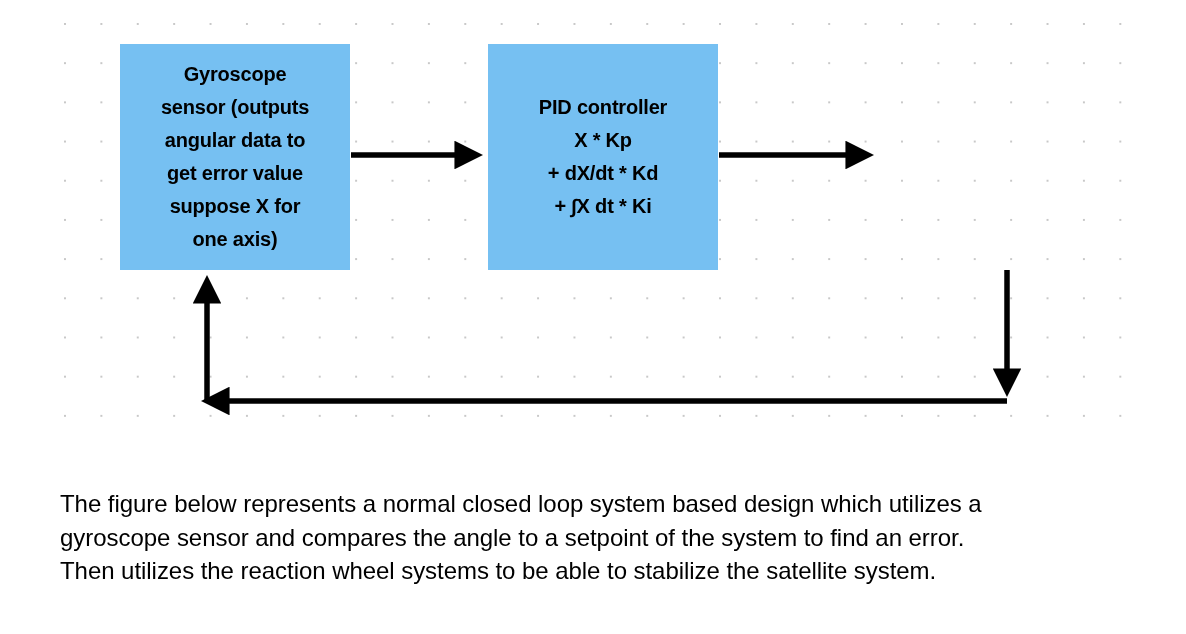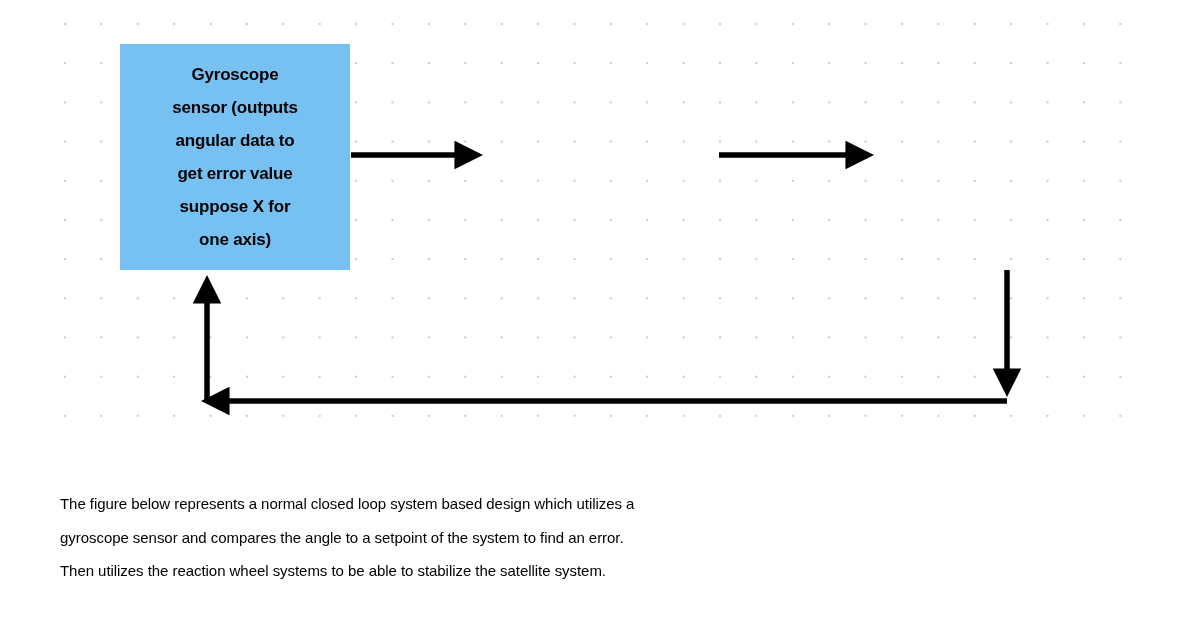--- a/index.html
+++ b/index.html
@@ -38,21 +38,21 @@
 
   
   .proc-box {
     position: absolute;
     background: #76c0f2;
     display: flex;
     align-items: center;
     justify-content: center;
     text-align: center;
     font-weight: bold;
-    font-size: 17px;
+    font-size: 20px;
     line-height: 33px;
     letter-spacing: -0.2px;
     color: #000000;
     white-space: pre-line;
     box-sizing: border-box;
     padding: 0 6px;
   }
   #box-gyroscope {
     left: 120px;
     top: 44px;
@@ -81,41 +81,45 @@
     height: 470px;
     pointer-events: none;
   }
 
   
   #caption {
     position: absolute;
     left: 60px;
     top: 487px;
     width: 1090px;
-    font-size: 15px;
+    font-size: 24px;
     line-height: 33.5px;
     color: #000000;
     white-space: pre-line;
     letter-spacing: -0.05px;
   }
 </style>
 </head>
 <body>
 
 <div id="diagram-canvas">
 
   <div id="grid-dots"></div>
 
   <div class="proc-box" id="box-gyroscope">Gyroscope
 sensor (outputs
 angular data to
 get error value
 suppose X for
 one axis)</div>
 
+  <div class="proc-box" id="box-pid">PID controller
+X * Kp
++ dX/dt * Kd
++ ∫X dt * Ki</div>
 
 
   <svg id="connectors" viewBox="0 0 1186 470">
     <defs>
       <marker id="arrowhead" markerWidth="5.2" markerHeight="5.2" refX="4.1" refY="2.6" orient="auto" markerUnits="strokeWidth">
         <path d="M0,0 L5.2,2.6 L0,5.2 z" fill="#000000"></path>
       </marker>
     </defs>
 
     <g>

